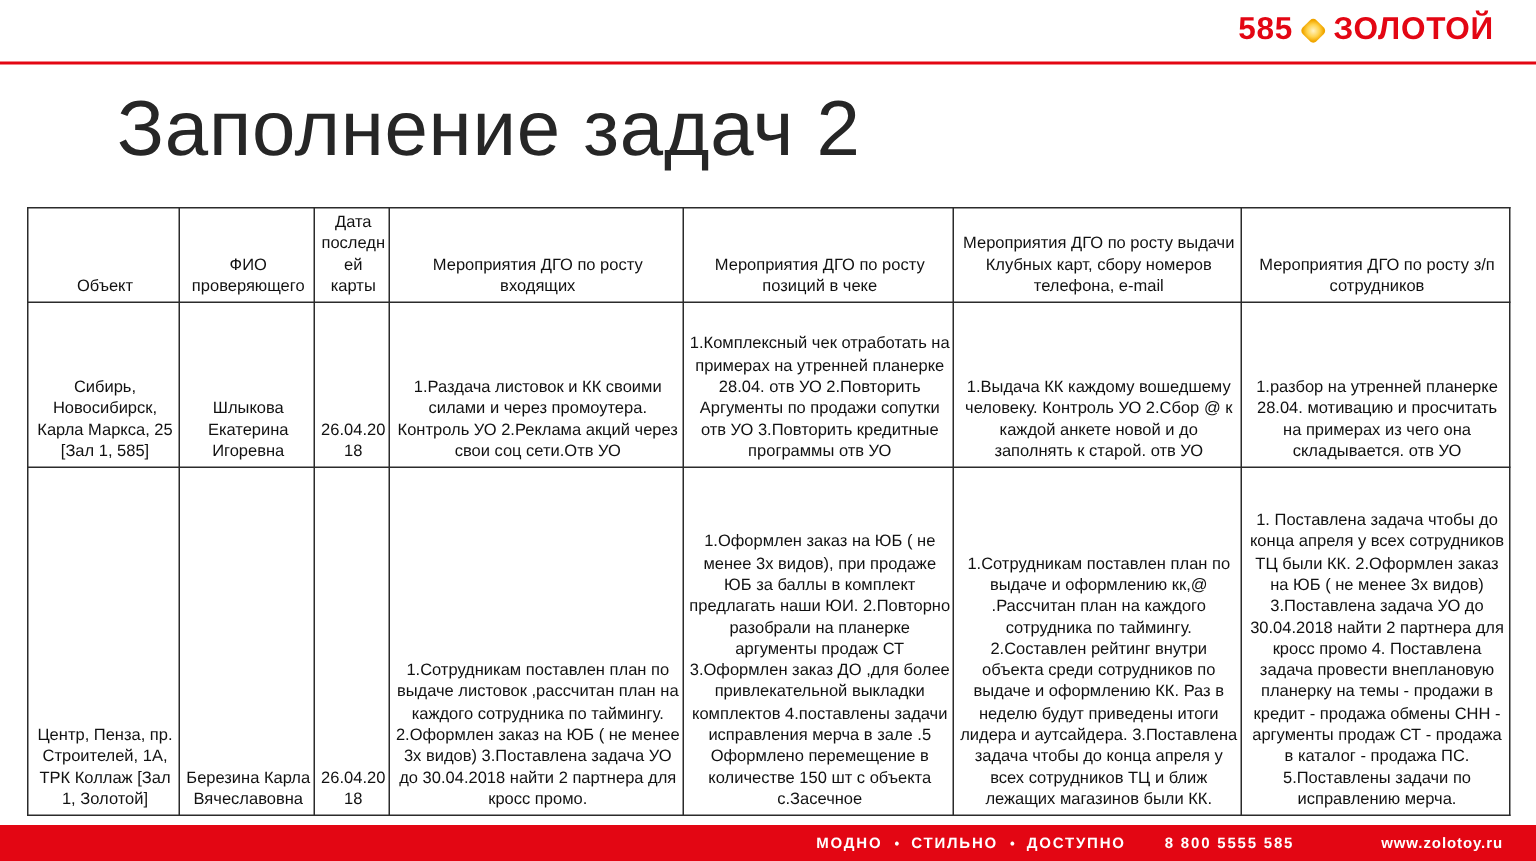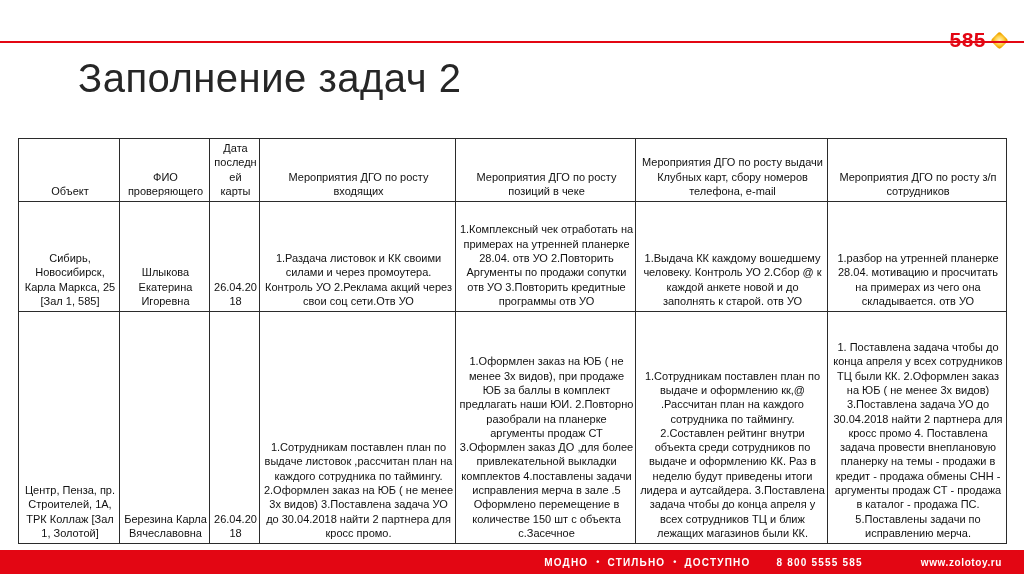--- a/index.html
+++ b/index.html
@@ -8,42 +8,42 @@
     position: relative;
     width: 1024px; height: 574px;
     background: #ffffff;
     font-family: "Liberation Sans", "DejaVu Sans", sans-serif;
     color: #1a1a1a;
     overflow: hidden;
   }
 
   
   .brand {
-    position: absolute; top: 8px; right: 16px;
-    display: flex; align-items: center; gap: 5px; margin-top: 20px;
+    position: absolute; top: 8px; right: 28px;
+    display: flex; align-items: center; gap: 5px;
   }
   .brand-num, .brand-name {
     color: #e30613; font-weight: bold; font-size: 21px; letter-spacing: 0.5px;
   }
   .diamond {
     display: inline-block; width: 13px; height: 13px;
     transform: rotate(45deg);
     border-radius: 3px;
     background: radial-gradient(circle at 50% 50%, #fff3c4 0%, #ffd34d 45%, #f2a800 75%, #e79a00 100%);
     margin: 0 2px;
   }
   .top-rule {
     position: absolute; top: 41px; left: 0; width: 1024px; height: 2px;
     background: #e30613;
   }
 
   
   .title {
     position: absolute; left: 78px; top: 56px;
-    font-size: 40px; font-weight: 400; color: #262626;
+    font-size: 52px; font-weight: 400; color: #262626;
     letter-spacing: 0.5px;
     white-space: nowrap;
   }
 
   
   table.tasks {
     position: absolute; left: 18px; top: 138px;
     width: 988px;
     border-collapse: collapse;
     table-layout: fixed;
@@ -78,20 +78,21 @@
   .footer .dot { font-size: 9px; letter-spacing: 0; }
   .footer .phone { margin-left: 18px; }
   .footer .site { margin-left: 14px; letter-spacing: 0.6px; padding-left: 36px; }
 </style>
 </head>
 <body>
 
 <div class="brand">
   <span class="brand-num">585</span>
   <span class="diamond"></span>
+  <span class="brand-name">ЗОЛОТОЙ</span>
 </div>
 
 <div class="top-rule"></div>
 
 <div class="title">Заполнение задач 2</div>
 
 <table class="tasks">
   <colgroup>
     <col style="width:101px">
       <col style="width:90px">

